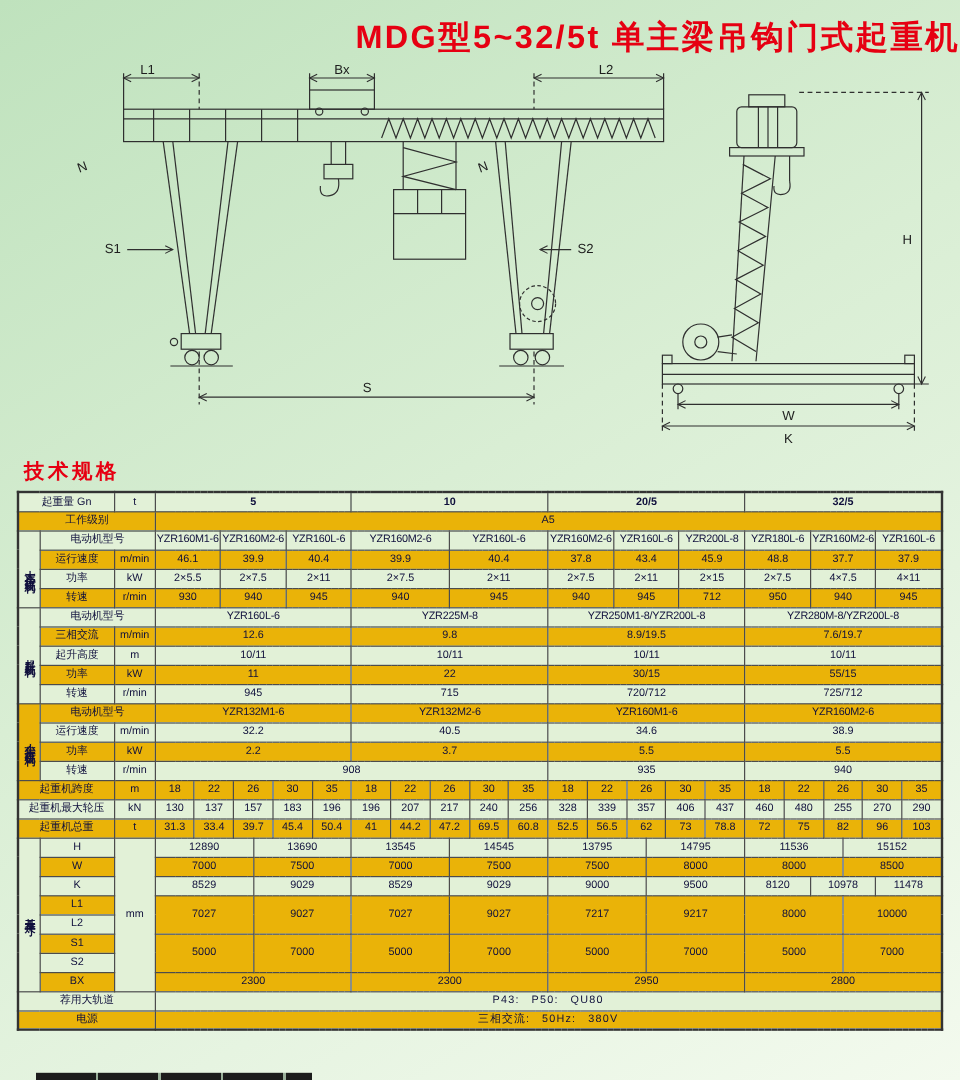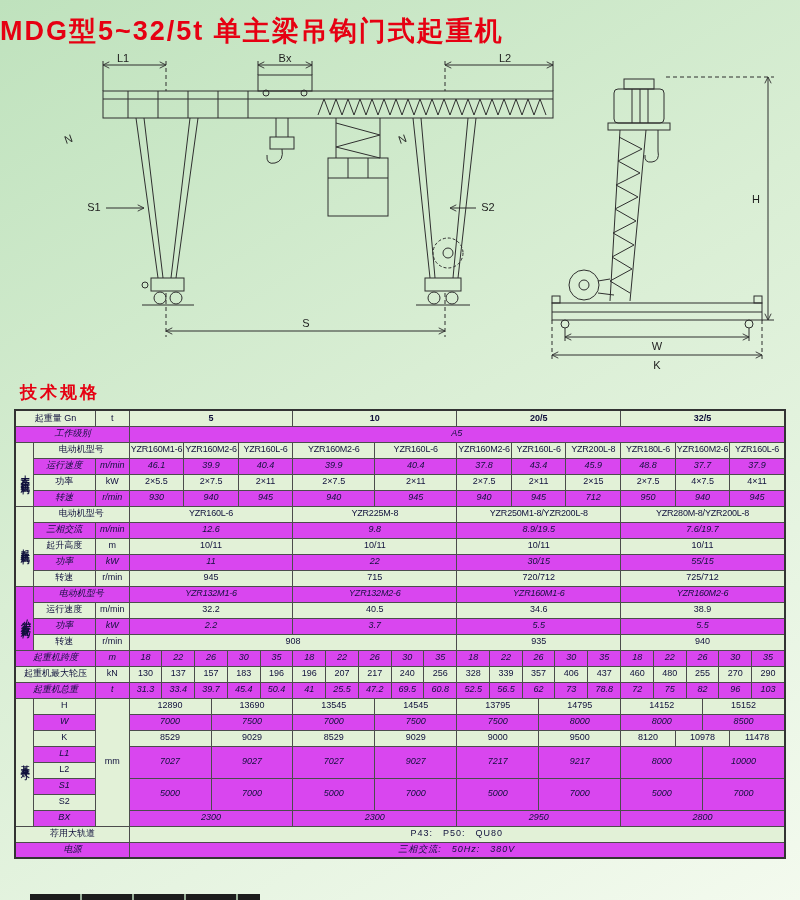--- a/index.html
+++ b/index.html
@@ -5,21 +5,21 @@
   * { margin:0; padding:0; box-sizing:border-box; }
   html,body { width:800px; height:900px; overflow:hidden; }
   body {
     background: linear-gradient(150deg, #bfe2bd 0%, #d9eed4 45%, #f3faee 100%);
     font-family: "Liberation Sans", sans-serif;
     position: relative;
     color:#10103c;
   }
   .title {
     padding-top: 13px;
-    text-align: left;
+    text-align: right;
     font-size: 27px;
     font-weight: bold;
     letter-spacing: 2px;
     color: #e60012;
   }
   .drawing-wrap { width: 764px; margin: 4px auto 0; height: 322px; }
   .spec-head {
     margin: 6px 0 5px 20px;
     font-size: 17px;
     font-weight: bold;
@@ -38,21 +38,21 @@
     text-align: center;
     vertical-align: middle;
     font-size: 9px;
     height: 16px;
     padding: 0 1px;
     white-space: nowrap;
     overflow: hidden;
     line-height: 1.05;
   }
   tr.rg { background: #e2f1d7; }
-  tr.rw { background: #d946ef; font-style: italic; }
+  tr.rw { background: #eab308; }
   td.sec {
     writing-mode: vertical-rl;
     text-orientation: upright;
     font-size: 9.5px;
     font-weight: bold;
     letter-spacing: 2px;
     padding: 2px 0;
   }
   td.param { font-size: 9px; }
   td.unit { font-size: 8.5px; }
@@ -525,21 +525,21 @@
       </tr>
       <tr class="rw">
         <td colspan="2" class="param">起重机总重</td>
         <td class="unit">t</td>
         <td colspan="6">31.3</td>
         <td colspan="6">33.4</td>
         <td colspan="6">39.7</td>
         <td colspan="6">45.4</td>
         <td colspan="6">50.4</td>
         <td colspan="6">41</td>
-        <td colspan="6">25.5</td>
+        <td colspan="6">44.2</td>
         <td colspan="6">47.2</td>
         <td colspan="6">69.5</td>
         <td colspan="6">60.8</td>
         <td colspan="6">52.5</td>
         <td colspan="6">56.5</td>
         <td colspan="6">62</td>
         <td colspan="6">73</td>
         <td colspan="6">78.8</td>
         <td colspan="6">72</td>
         <td colspan="6">75</td>
@@ -550,21 +550,21 @@
       <tr class="rg">
         <td rowspan="8" class="sec">基本尺寸</td>
         <td class="param">H</td>
         <td rowspan="8" class="unit">mm</td>
         <td colspan="15">12890</td>
         <td colspan="15">13690</td>
         <td colspan="15">13545</td>
         <td colspan="15">14545</td>
         <td colspan="15">13795</td>
         <td colspan="15">14795</td>
-        <td colspan="15">14152</td>
+        <td colspan="15">11536</td>
         <td colspan="15">15152</td>
       </tr>
       <tr class="rw">
         <td class="param">W</td>
         <td colspan="15">7000</td>
         <td colspan="15">7500</td>
         <td colspan="15">7000</td>
         <td colspan="15">7500</td>
         <td colspan="15">7500</td>
         <td colspan="15">8000</td>

